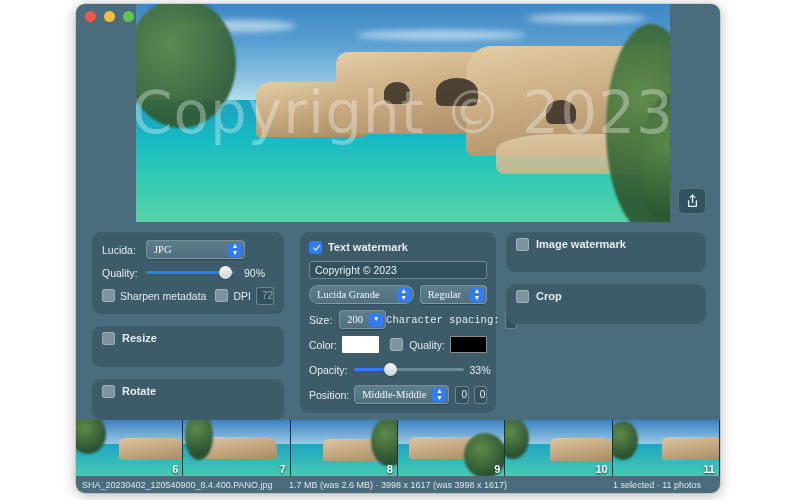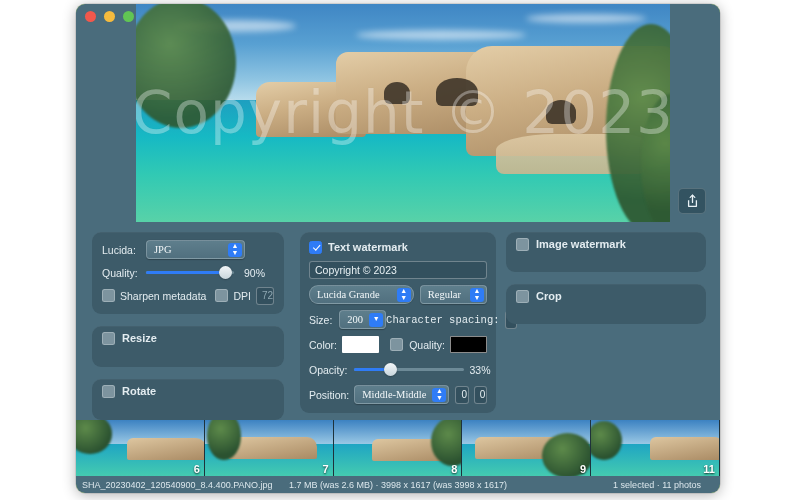--- a/index.html
+++ b/index.html
@@ -470,20 +470,27 @@
         <div class="thumb-tree" style="left: 76%; width: 34%; top: -6%; height: 88%;"></div>
         <span class="thumb-num">8</span>
       </div>
       <div class="thumb">
         <div class="thumb-sky"></div>
         <div class="thumb-sea"></div>
         <div class="thumb-rock" style="left: 10%; width: 74%; top: 30%;"></div>
         <div class="thumb-tree" style="left: 62%; width: 40%; top: 24%; height: 80%;"></div>
         <span class="thumb-num">9</span>
       </div>
+      <div class="thumb">
+        <div class="thumb-sky"></div>
+        <div class="thumb-sea"></div>
+        <div class="thumb-rock" style="left: 42%; width: 60%; top: 33%;"></div>
+        <div class="thumb-tree" style="left: -8%; width: 30%; top: -4%; height: 74%;"></div>
+        <span class="thumb-num">10</span>
+      </div>
       <div class="thumb selected">
         <div class="thumb-sky"></div>
         <div class="thumb-sea"></div>
         <div class="thumb-rock" style="left: 46%; width: 58%; top: 31%;"></div>
         <div class="thumb-tree" style="left: -4%; width: 28%; top: 2%; height: 70%;"></div>
         <span class="thumb-num">11</span>
       </div>
     </div>
 
   <div class="statusbar">

